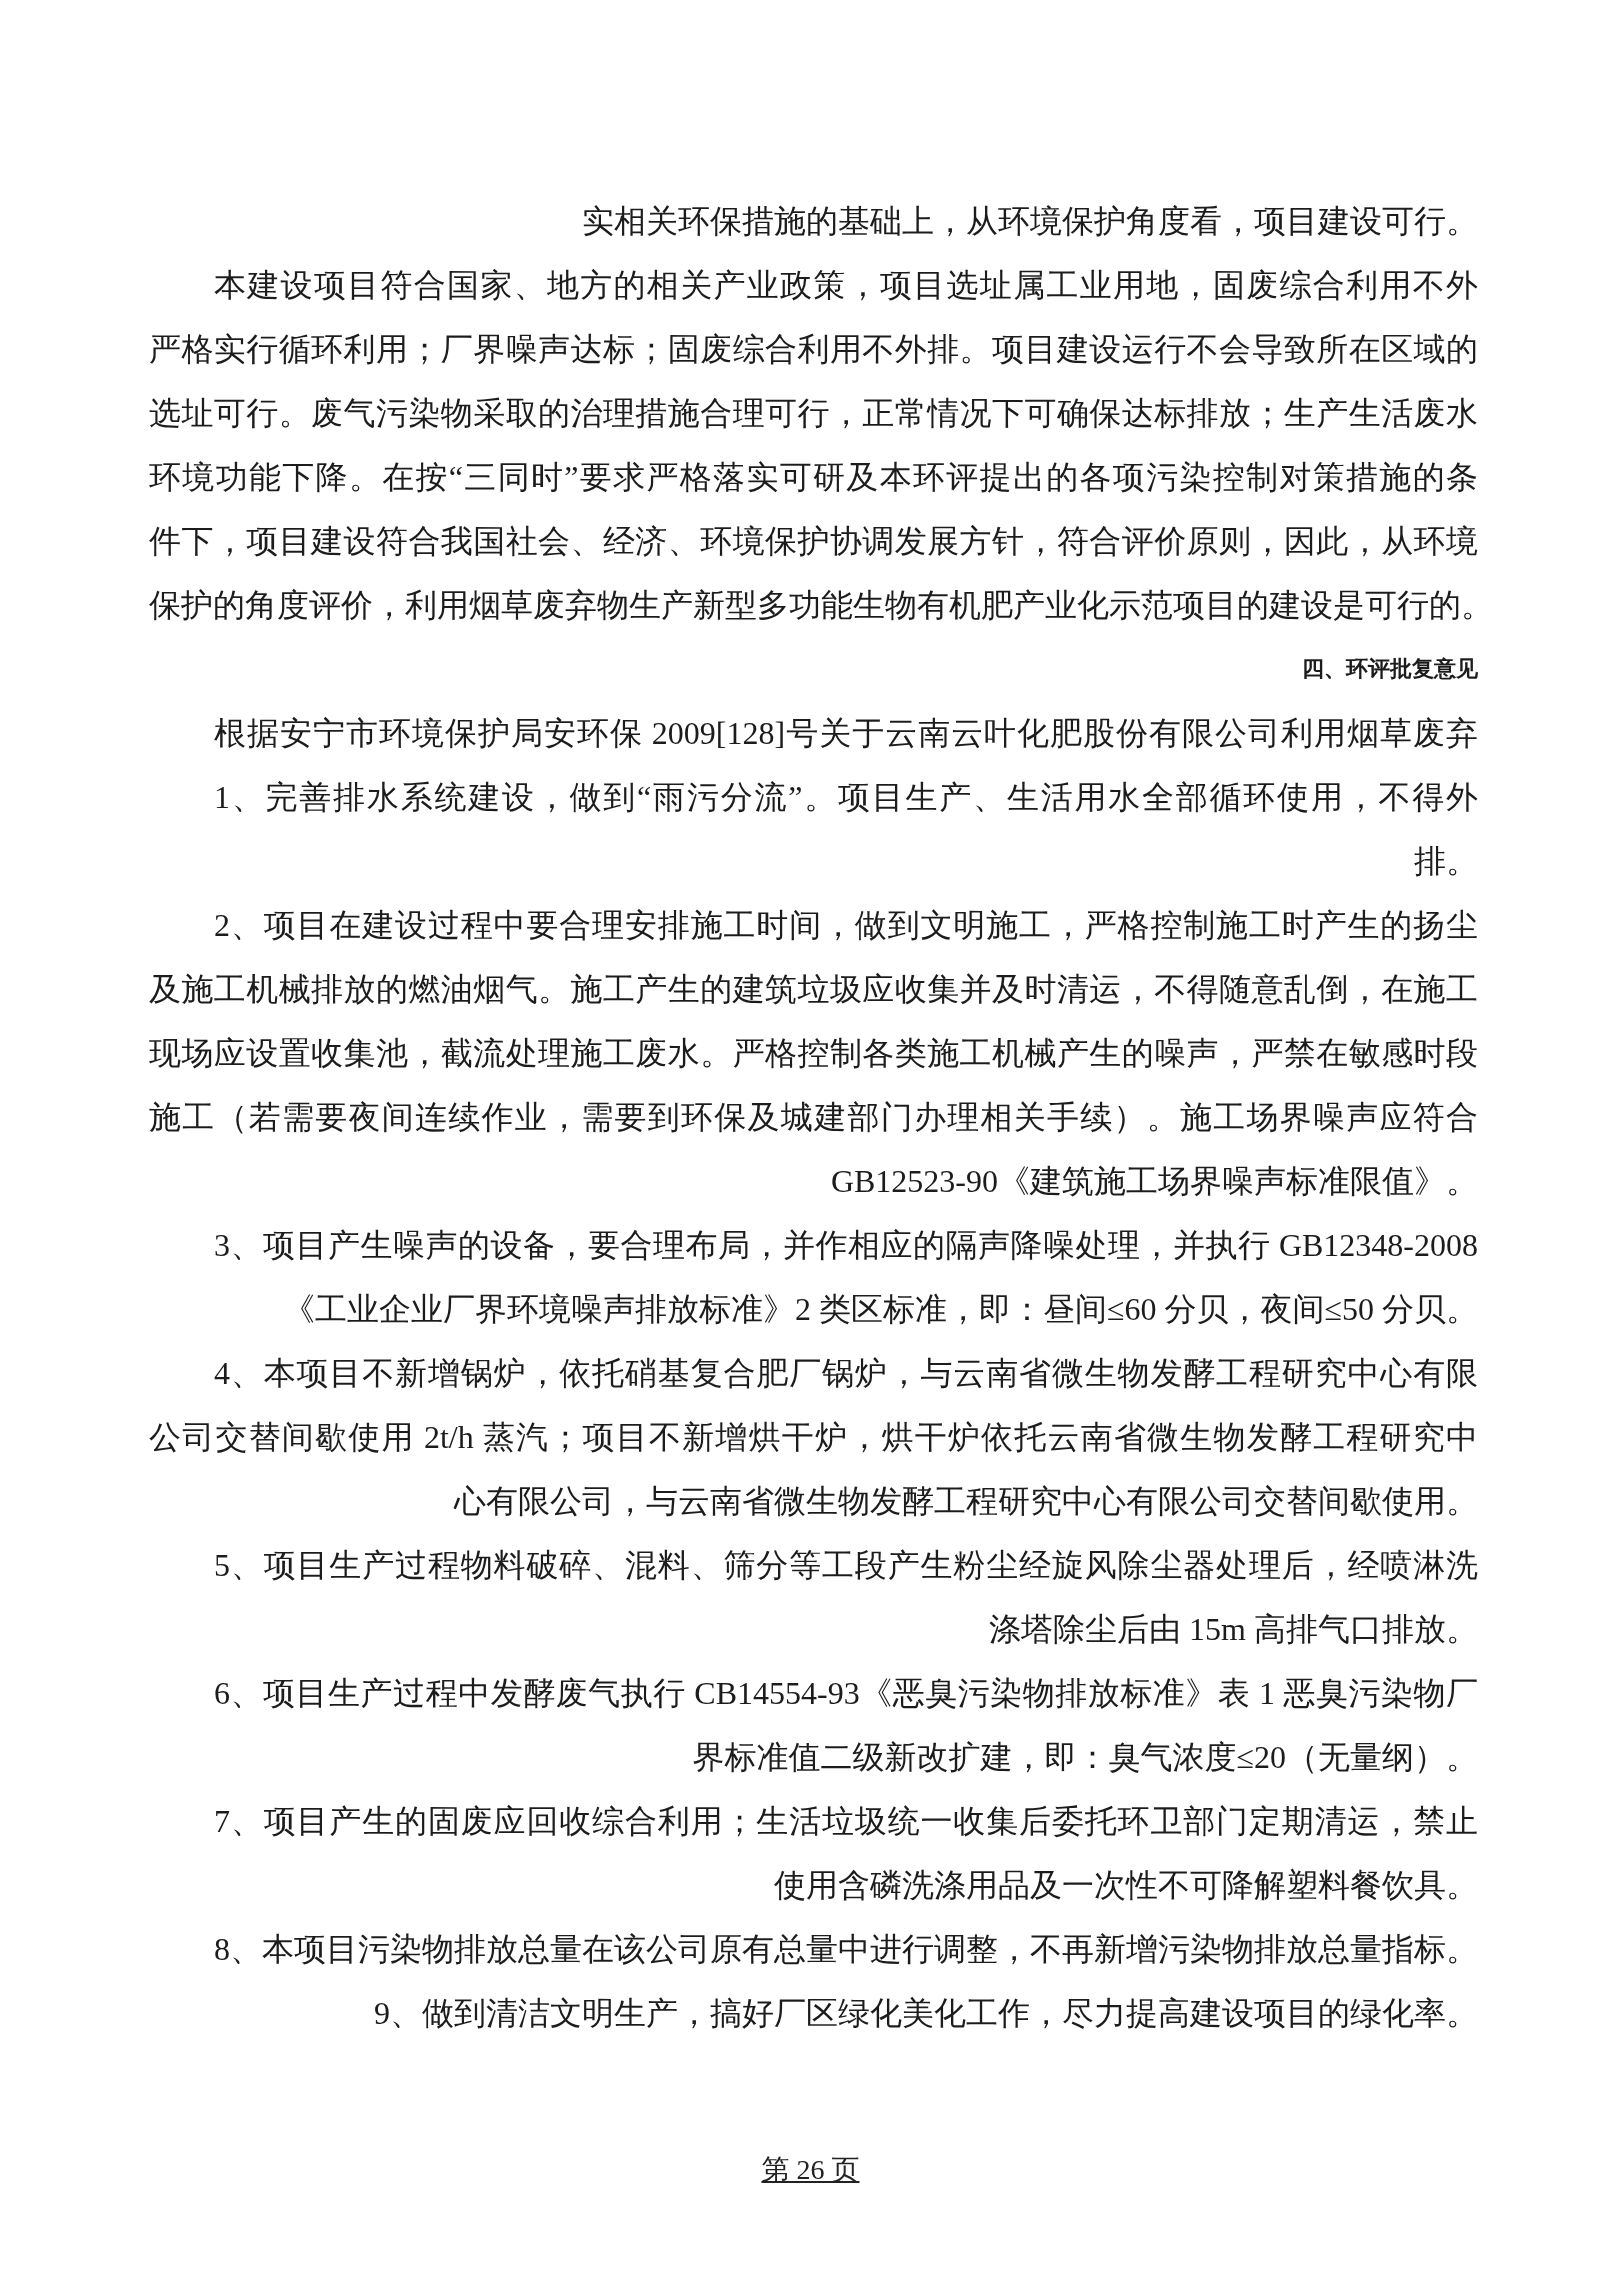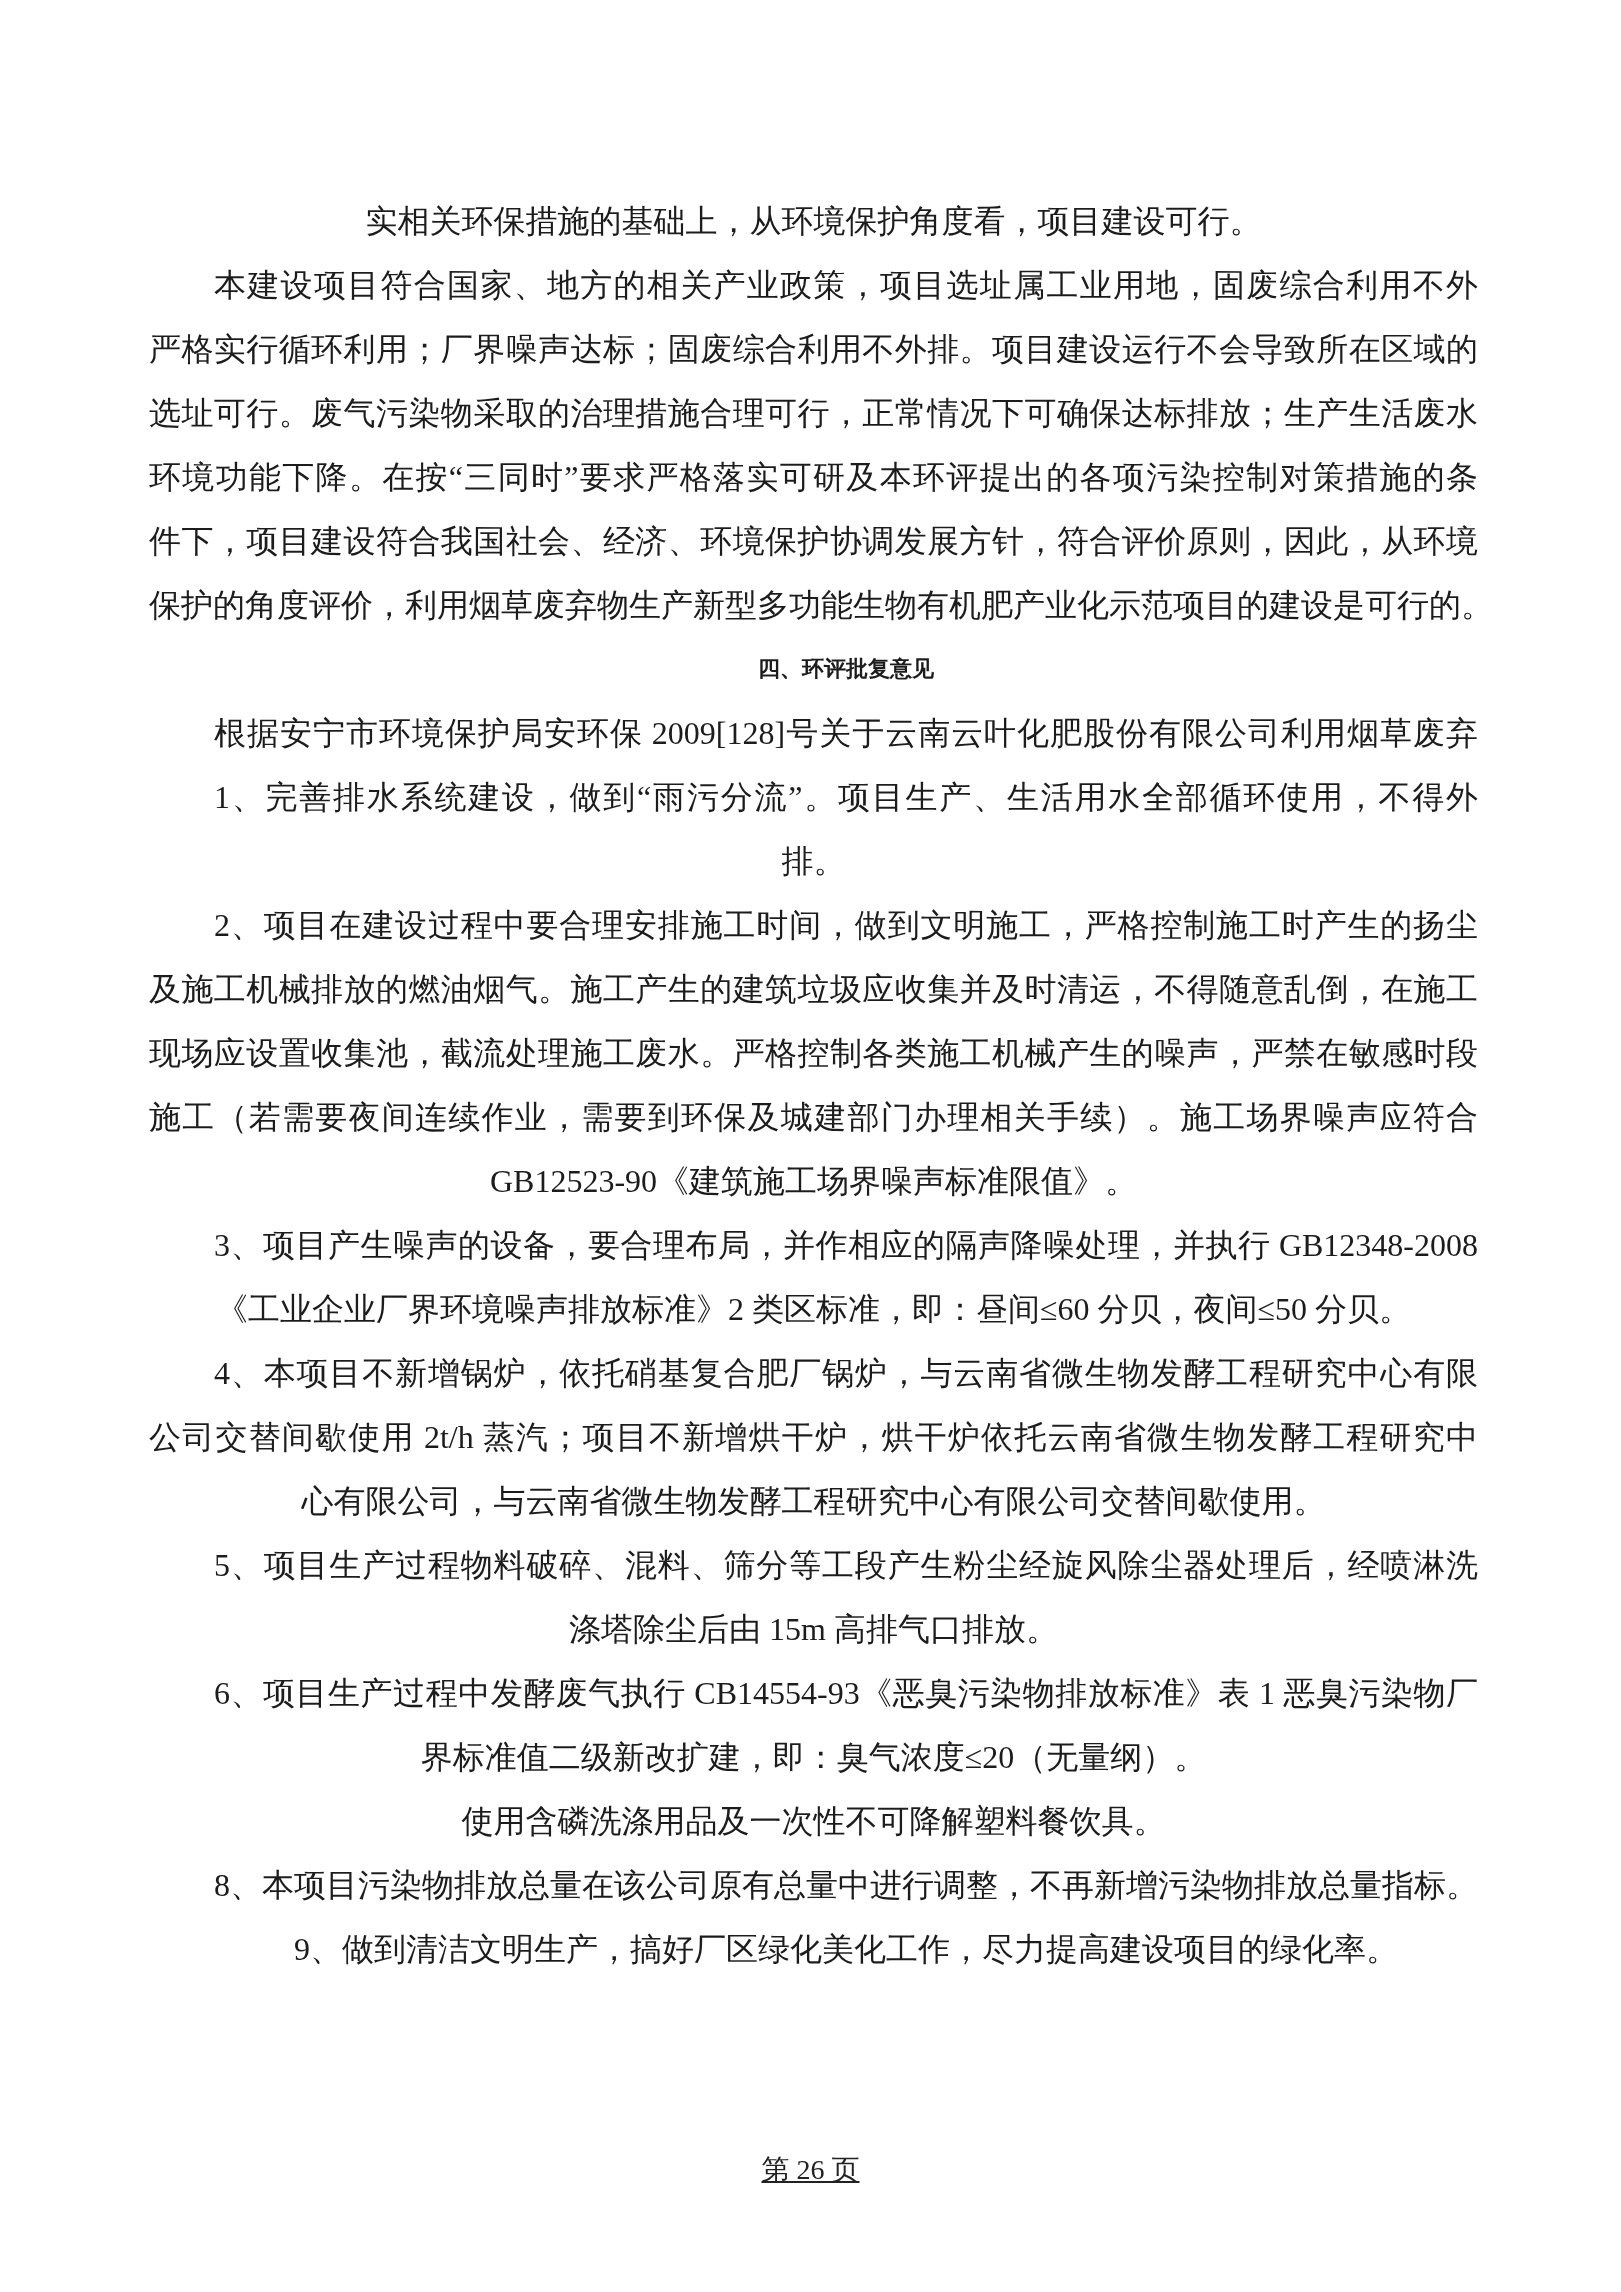--- a/index.html
+++ b/index.html
@@ -21,21 +21,21 @@
     position: absolute;
     left: 149px;
     top: 189px;
     width: 1329px;
   }
   .ln {
     font-size: 32px;
     line-height: 64px;
     height: 64px;
     overflow: hidden;
-    text-align: center;
+    text-align: right;
     white-space: normal;
     letter-spacing: 0;
   }
   .full {
     text-align: justify;
     text-align-last: justify;
   }
   .ind {
     text-indent: 65px;
   }
@@ -85,20 +85,21 @@
     <div class="ln">GB12523-90《建筑施工场界噪声标准限值》。</div>
     <div class="ln ind full">3、项目产生噪声的设备，要合理布局，并作相应的隔声降噪处理，并执行 GB12348-2008</div>
     <div class="ln">《工业企业厂界环境噪声排放标准》2 类区标准，即：昼间≤60 分贝，夜间≤50 分贝。</div>
     <div class="ln ind full">4、本项目不新增锅炉，依托硝基复合肥厂锅炉，与云南省微生物发酵工程研究中心有限</div>
     <div class="ln full">公司交替间歇使用 2t/h 蒸汽；项目不新增烘干炉，烘干炉依托云南省微生物发酵工程研究中</div>
     <div class="ln">心有限公司，与云南省微生物发酵工程研究中心有限公司交替间歇使用。</div>
     <div class="ln ind full">5、项目生产过程物料破碎、混料、筛分等工段产生粉尘经旋风除尘器处理后，经喷淋洗</div>
     <div class="ln">涤塔除尘后由 15m 高排气口排放。</div>
     <div class="ln ind full">6、项目生产过程中发酵废气执行 CB14554-93《恶臭污染物排放标准》表 1 恶臭污染物厂</div>
     <div class="ln">界标准值二级新改扩建，即：臭气浓度≤20（无量纲）。</div>
+    <div class="ln ind full">7、项目产生的固废应回收综合利用；生活垃圾统一收集后委托环卫部门定期清运，禁止</div>
     <div class="ln">使用含磷洗涤用品及一次性不可降解塑料餐饮具。</div>
     <div class="ln ind nowrap">8、本项目污染物排放总量在该公司原有总量中进行调整，不再新增污染物排放总量指标。</div>
     <div class="ln ind">9、做到清洁文明生产，搞好厂区绿化美化工作，尽力提高建设项目的绿化率。</div>
   </div>
 
   <div class="footer">第 26 页</div>
 </div>
 
 
 </body></html>

